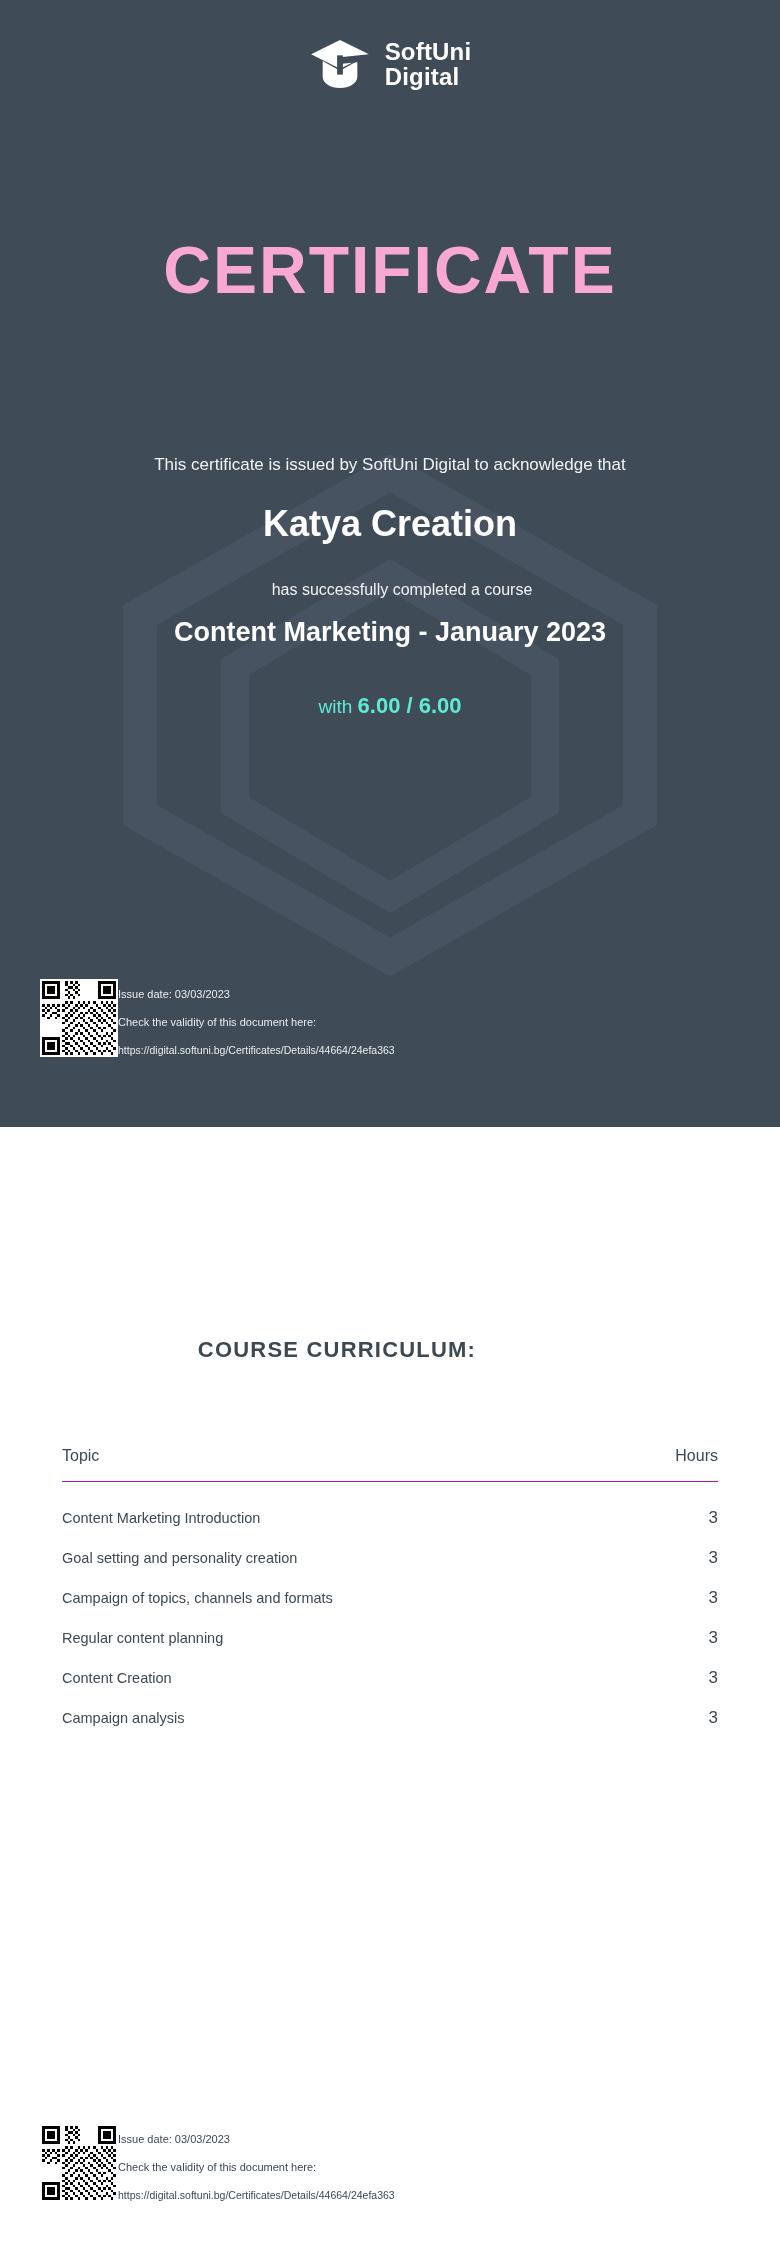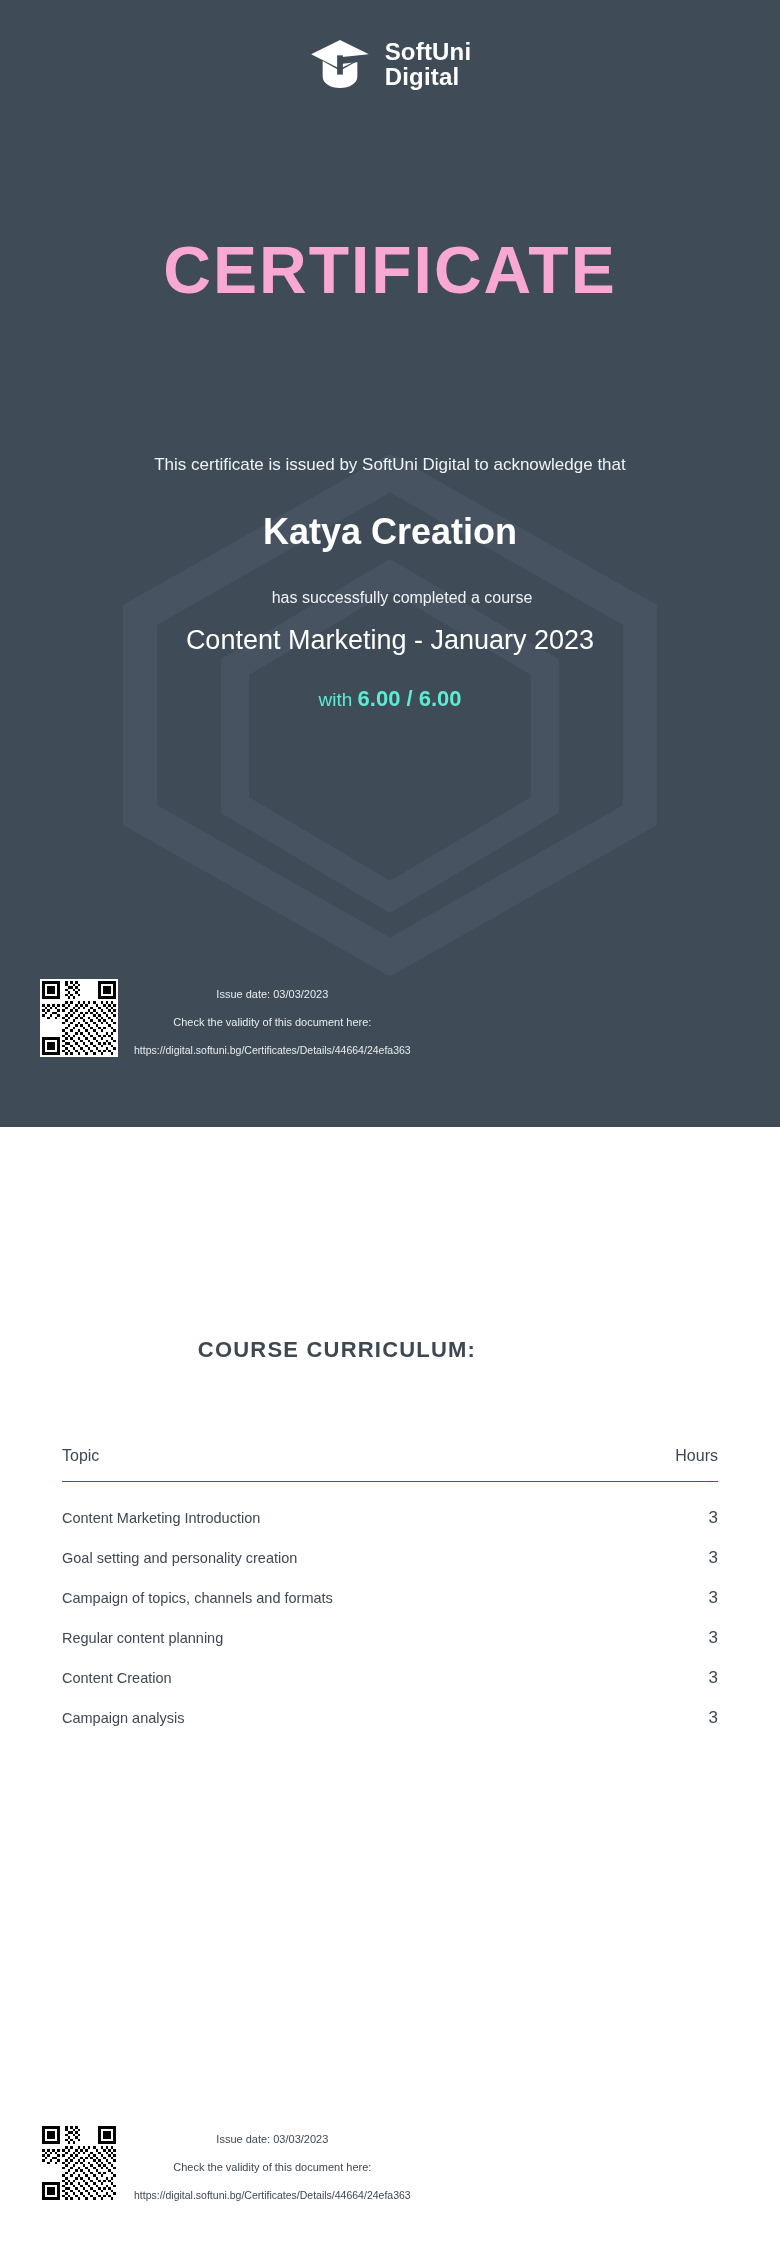--- a/index.html
+++ b/index.html
@@ -79,55 +79,53 @@
   .cert-body {
     position: absolute;
     top: 455px;
     width: 780px;
     text-align: center;
     color: #ffffff;
   }
   .issued-by {
     font-size: 17px;
     color: #f0f2f4;
-    margin-bottom: 36px;
+    margin-bottom: 28px;
   }
   .holder-name {
     font-size: 36px;
     font-weight: bold;
     margin-bottom: 36px;
   }
   .completed-line {
     font-size: 16px;
     color: #f0f2f4;
     margin-bottom: 18px;
     padding-left: 24px;
   }
   .course-name {
     font-size: 27px;
-    font-weight: normal;
-    margin-bottom: 30px;
+    font-weight: bold;
+    margin-bottom: 45px;
   }
   .grade-line {
     font-size: 19px;
     color: #5eead4;
   }
   .grade-line .grade-value {
     font-weight: bold;
     font-size: 22px;
   }
 
   
   .footer {
     position: absolute;
     left: 40px;
     display: flex;
     align-items: flex-start;
-    gap: 16px;
-    text-align: center;
   }
   .footer-dark { bottom: 70px; }
   .footer-light { bottom: 52px; }
 
   .qr {
     width: 78px;
     height: 78px;
     display: block;
     background: #ffffff;
     padding: 2px;

